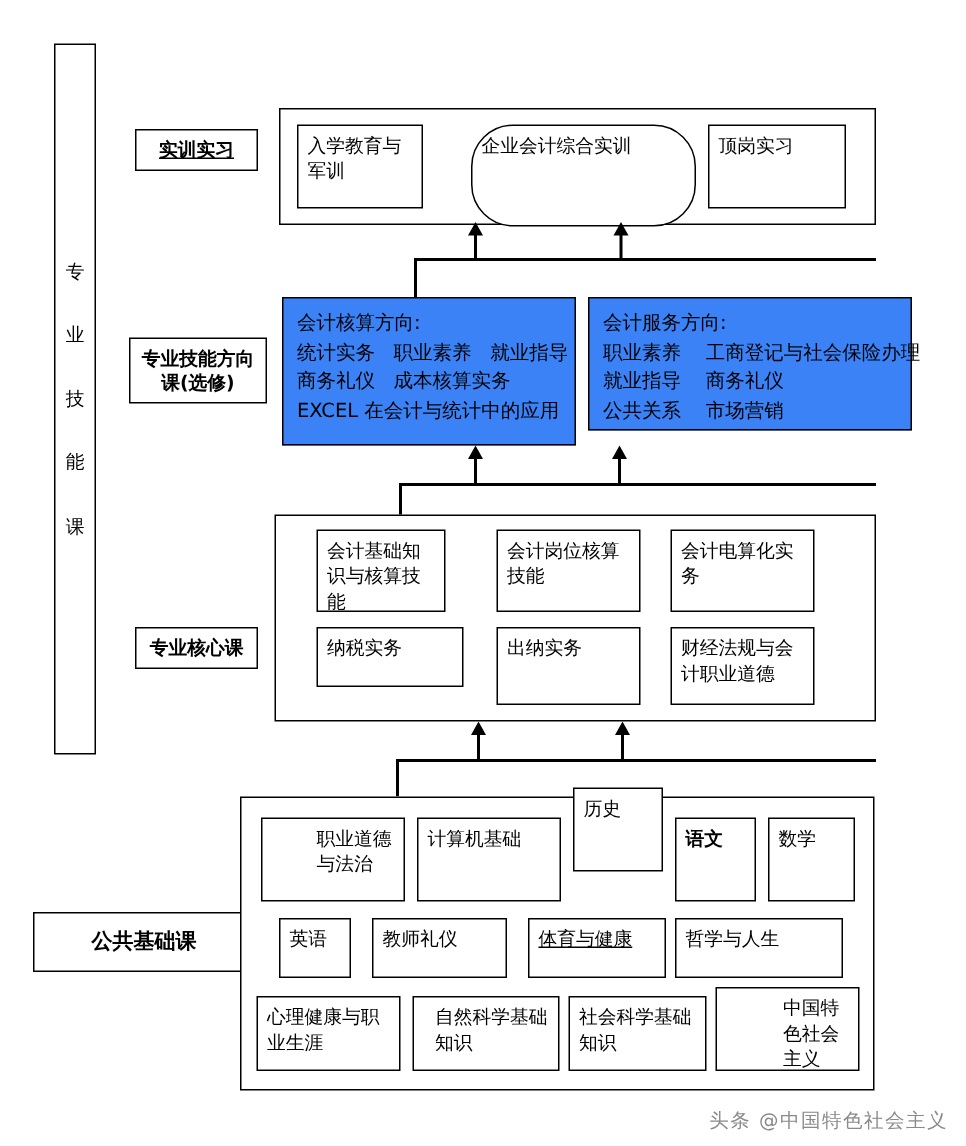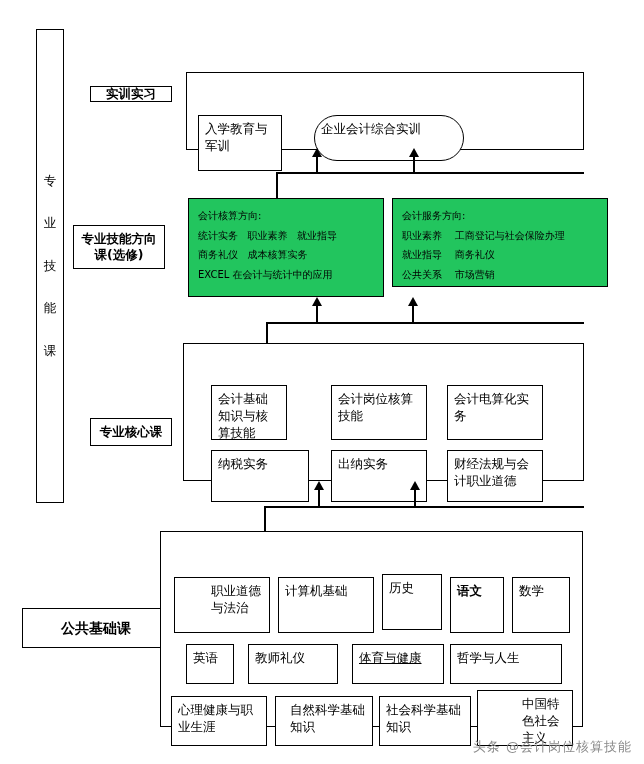--- a/index.html
+++ b/index.html
@@ -4,38 +4,38 @@
 <style>
   html,body{margin:0;padding:0;background:#ffffff;}
   body{
     font-family:"DejaVu Sans","Liberation Sans",sans-serif;
     width:644px;height:764px;position:relative;overflow:hidden;
     color:#000;
   }
   #stage{position:absolute;left:0;top:0;width:644px;height:764px;}
   .group{position:absolute;border:1.6px solid #000;box-sizing:border-box;background:#fff;}
   .cell{position:absolute;border:1px solid #000;box-sizing:border-box;background:#fff;
-        padding:4px 6px;font-size:12.5px;line-height:17px;margin-top:32px;}
+        padding:4px 6px;font-size:12.5px;line-height:17px;}
 
   
   #spine{position:absolute;left:36px;top:29px;width:28px;height:474px;
          border:1.6px solid #000;box-sizing:border-box;background:#fff;}
   #spine .vtext{position:absolute;left:0;top:0;width:100%;height:100%;
         display:flex;flex-direction:column;align-items:center;justify-content:center;
         font-size:12.5px;letter-spacing:0;line-height:1;}
   #spine .vtext span{display:block;margin:15px 0;}
 
   
   .stagelabel{position:absolute;border:1.6px solid #000;box-sizing:border-box;background:#fff;
       display:flex;align-items:center;justify-content:center;text-align:center;
       font-weight:bold;font-size:12.5px;line-height:16px;padding:2px 3px;}
 
   
-  .dirbox{position:absolute;border:1.3px solid #000;box-sizing:border-box;background:#22c55e;
-      padding:7px 9px;font-size:10px;line-height:19.5px;}
+  .dirbox{position:absolute;border:1.3px solid #000;box-sizing:border-box;background:#3b82f6;
+      padding:7px 9px;font-size:13px;line-height:19.5px;}
   .dirbox .dtitle{display:block;}
   .dirbox .drow{display:block;white-space:pre;}
 
   
   .vline{position:absolute;background:#000;width:1.6px;}
   .hline{position:absolute;background:#000;height:1.6px;}
   .arrow{position:absolute;width:0;height:0;border-left:5px solid transparent;
          border-right:5px solid transparent;border-bottom:9px solid #000;}
 
   
@@ -50,32 +50,33 @@
   <div id="spine">
     <div class="vtext">
       <span>专</span>
       <span>业</span>
       <span>技</span>
       <span>能</span>
       <span>课</span>
     </div>
   </div>
 
-  <div class="stagelabel" style="left:90px;top:86px;width:82px;height:16px;">实训实习</div>
+  <div class="stagelabel" style="left:90px;top:86px;width:82px;height:28px;text-decoration:underline;">实训实习</div>
 
-  <div class="stagelabel" style="left:73px;top:225px;width:92px;height:44px;">专业技能方向课(选修)</div>
+  <div class="stagelabel" style="left:86px;top:225px;width:92px;height:44px;">专业技能方向课(选修)</div>
 
   <div class="stagelabel" style="left:90px;top:418px;width:82px;height:28px;">专业核心课</div>
 
   <div class="stagelabel" style="left:22px;top:608px;width:148px;height:40px;font-size:14px;">公共基础课</div>
 
   <div class="group" style="left:186px;top:72px;width:398px;height:78px;">
   </div>
   <div class="cell" style="left:198px;top:83px;width:84px;height:56px;">入学教育与军训</div>
-  <div class="cell" style="left:314px;top:83px;width:150px;height:46px;border-radius:28px;">企业会计综合实训</div>
+  <div class="cell" style="left:314px;top:83px;width:150px;height:68px;border-radius:28px;">企业会计综合实训</div>
+  <div class="cell" style="left:472px;top:83px;width:92px;height:56px;">顶岗实习</div>
 
   <div class="hline" style="left:276px;top:172px;width:308px;"></div>
   <div class="vline" style="left:276px;top:172px;height:26px;"></div>
   <div class="vline" style="left:316px;top:156px;height:17px;"></div>
   <div class="arrow" style="left:312px;top:148px;"></div>
   <div class="vline" style="left:413px;top:156px;height:17px;"></div>
   <div class="arrow" style="left:409px;top:148px;"></div>
 
   <div class="dirbox" style="left:188px;top:198px;width:196px;height:99px;">
     <span class="dtitle">会计核算方向:</span>
@@ -93,48 +94,48 @@
 
   <div class="hline" style="left:266px;top:322px;width:318px;"></div>
   <div class="vline" style="left:266px;top:322px;height:22px;"></div>
   <div class="vline" style="left:316px;top:305px;height:18px;"></div>
   <div class="arrow" style="left:312px;top:297px;"></div>
   <div class="vline" style="left:412px;top:305px;height:18px;"></div>
   <div class="arrow" style="left:408px;top:297px;"></div>
 
   <div class="group" style="left:183px;top:343px;width:401px;height:138px;"></div>
 
-  <div class="cell" style="left:211px;top:353px;width:76px;height:55px;">会计基础知识与核算技能</div>
+  <div class="cell" style="left:211px;top:353px;width:86px;height:55px;">会计基础知识与核算技能</div>
   <div class="cell" style="left:331px;top:353px;width:96px;height:55px;">会计岗位核算技能</div>
   <div class="cell" style="left:447px;top:353px;width:96px;height:55px;">会计电算化实务</div>
 
-  <div class="cell" style="left:211px;top:418px;width:98px;height:52px;">纳税实务</div>
+  <div class="cell" style="left:211px;top:418px;width:98px;height:40px;">纳税实务</div>
   <div class="cell" style="left:331px;top:418px;width:96px;height:52px;">出纳实务</div>
   <div class="cell" style="left:447px;top:418px;width:96px;height:52px;">财经法规与会计职业道德</div>
 
   <div class="hline" style="left:264px;top:506px;width:320px;"></div>
   <div class="vline" style="left:264px;top:506px;height:25px;"></div>
   <div class="vline" style="left:318px;top:489px;height:18px;"></div>
   <div class="arrow" style="left:314px;top:481px;"></div>
   <div class="vline" style="left:414px;top:489px;height:18px;"></div>
   <div class="arrow" style="left:410px;top:481px;"></div>
 
   <div class="group" style="left:160px;top:531px;width:423px;height:196px;"></div>
 
   <div class="cell" style="left:174px;top:545px;width:96px;height:56px;padding-left:36px;">职业道德与法治</div>
   <div class="cell" style="left:278px;top:545px;width:96px;height:56px;">计算机基础</div>
-  <div class="cell" style="left:382px;top:542px;width:60px;height:56px;">历史</div>
+  <div class="cell" style="left:382px;top:525px;width:60px;height:56px;">历史</div>
   <div class="cell" style="left:450px;top:545px;width:54px;height:56px;font-weight:bold;">语文</div>
   <div class="cell" style="left:512px;top:545px;width:58px;height:56px;">数学</div>
 
   <div class="cell" style="left:186px;top:612px;width:48px;height:40px;">英语</div>
   <div class="cell" style="left:248px;top:612px;width:90px;height:40px;">教师礼仪</div>
   <div class="cell" style="left:352px;top:612px;width:92px;height:40px;text-decoration:underline;">体育与健康</div>
   <div class="cell" style="left:450px;top:612px;width:112px;height:40px;">哲学与人生</div>
 
   <div class="cell" style="left:171px;top:664px;width:96px;height:50px;">心理健康与职业生涯</div>
   <div class="cell" style="left:275px;top:664px;width:98px;height:50px;padding-left:14px;">自然科学基础知识</div>
   <div class="cell" style="left:379px;top:664px;width:92px;height:50px;">社会科学基础知识</div>
   <div class="cell" style="left:477px;top:658px;width:96px;height:56px;padding-left:44px;">中国特色社会主义</div>
 
-  <div id="watermark">头条 @会计岗位核算技能</div>
+  <div id="watermark">头条 @中国特色社会主义</div>
 
 </div>
 
 </body></html>

